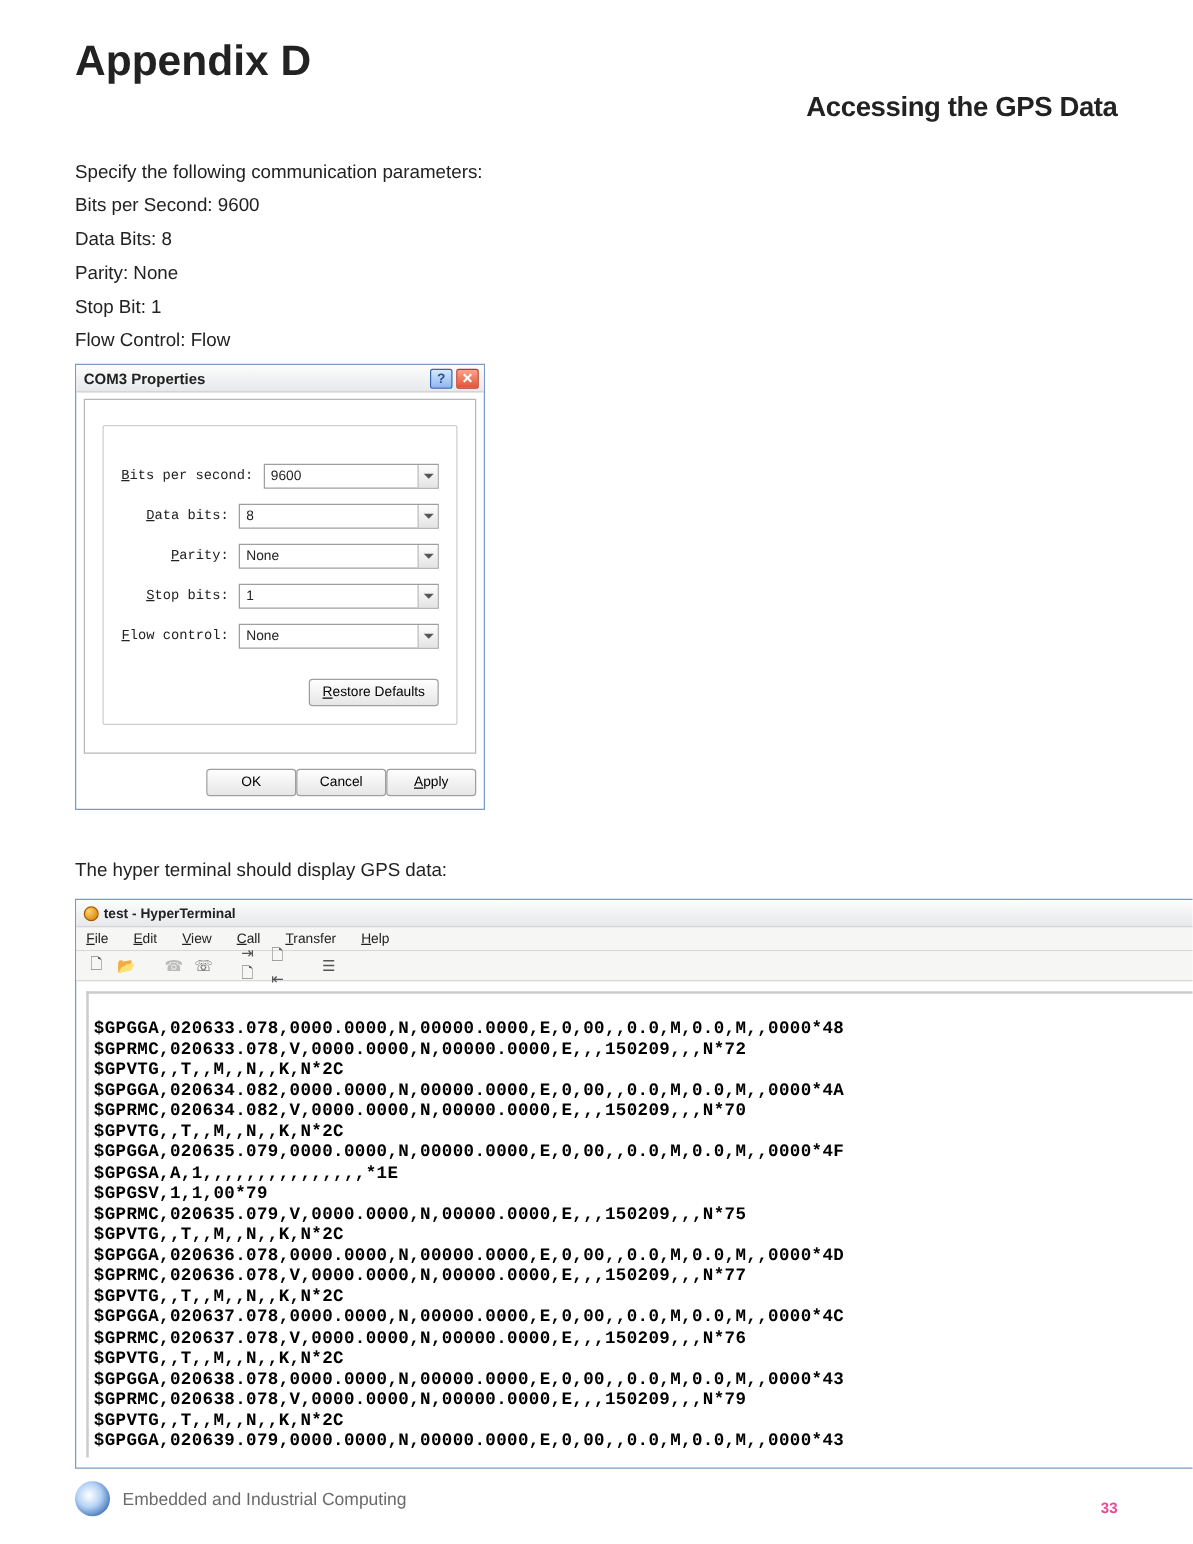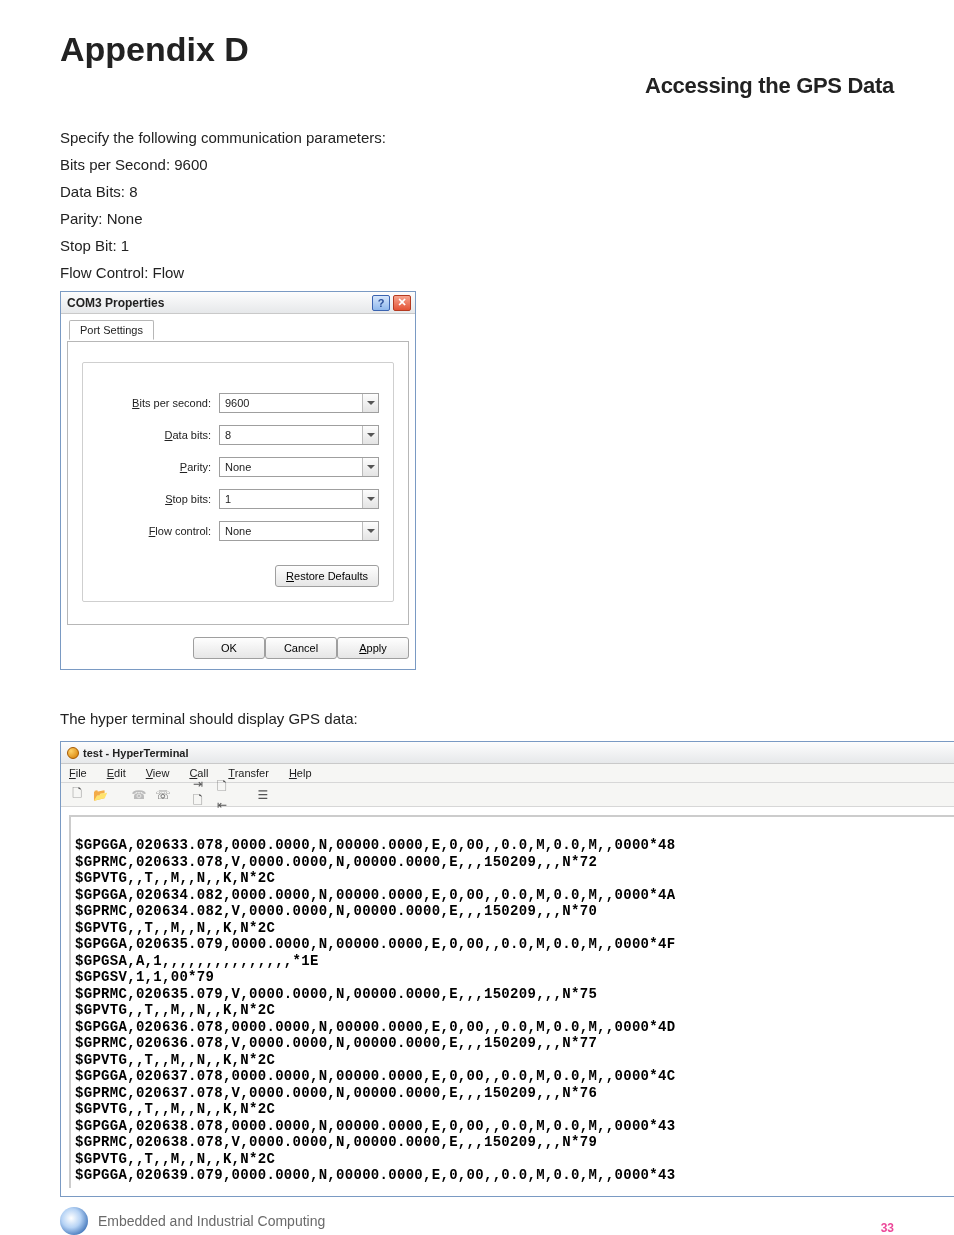--- a/index.html
+++ b/index.html
@@ -10,21 +10,21 @@
     width: 954px;
     padding: 30px 60px 40px 60px;
     position: relative;
   }
   .page-heading { font-size: 34px; font-weight: 700; margin-bottom: 4px; }
   .page-subheading { font-size: 22px; font-weight: 700; text-align: right; margin-bottom: 30px; font-family: "Segoe UI", Arial, sans-serif; letter-spacing: -0.3px;}
   .body-text { font-size: 15px; margin: 10px 0; font-weight: 400; }
   .column { width: 420px; }
   
   .dialog {
-    width: 356px;
+    width: 328px;
     border: 1px solid #7a9ac3;
     background: #fff;
     margin: 10px 0 40px 0;
     font-family: Tahoma, Arial, sans-serif;
     font-size: 12px;
   }
   .title-bar {
     display: flex; align-items: center; justify-content: space-between;
     height: 22px;
     padding: 0 4px;
@@ -67,21 +67,21 @@
     border: 1px solid #cfcfcf;
     padding: 18px 14px 14px 14px;
     margin-bottom: 12px;
     border-radius: 2px;
   }
   .field-row {
     display: flex; align-items: center; justify-content: flex-end;
     margin: 12px 0;
     gap: 8px;
   }
-  .field-label { font-size: 11px; white-space: nowrap; }
+  .field-label { font-size: 11px; white-space: nowrap; font-family: Liberation Mono, monospace; }
   .u { text-decoration: underline; }
   .combo {
     display: flex; align-items: center;
     width: 160px; height: 20px;
     border: 1px solid #9f9f9f;
     background: #fff;
   }
   .combo-val { flex: 1; font-size: 11px; padding: 0 5px; color: #222; }
   .combo-arrow {
     width: 16px; height: 100%;
@@ -175,23 +175,20 @@
 
   <div class="dialog">
     <div class="title-bar">
       <span class="title">COM3 Properties</span>
       <div class="title-buttons">
         <div class="title-btn">?</div>
         <div class="title-btn close">✕</div>
       </div>
     </div>
     <div class="tab-area">
-      <div class="tab-strip">
-        <div class="tab">Port Settings</div>
-      </div>
       <div class="tab-panel">
         <div class="inner-frame">
           <div class="field-row">
             <span class="field-label"><span class="u">B</span>its per second:</span>
             <div class="combo">
               <span class="combo-val">9600</span>
               <div class="combo-arrow">
                   <div class="chev"></div>
                 </div>
             </div>

